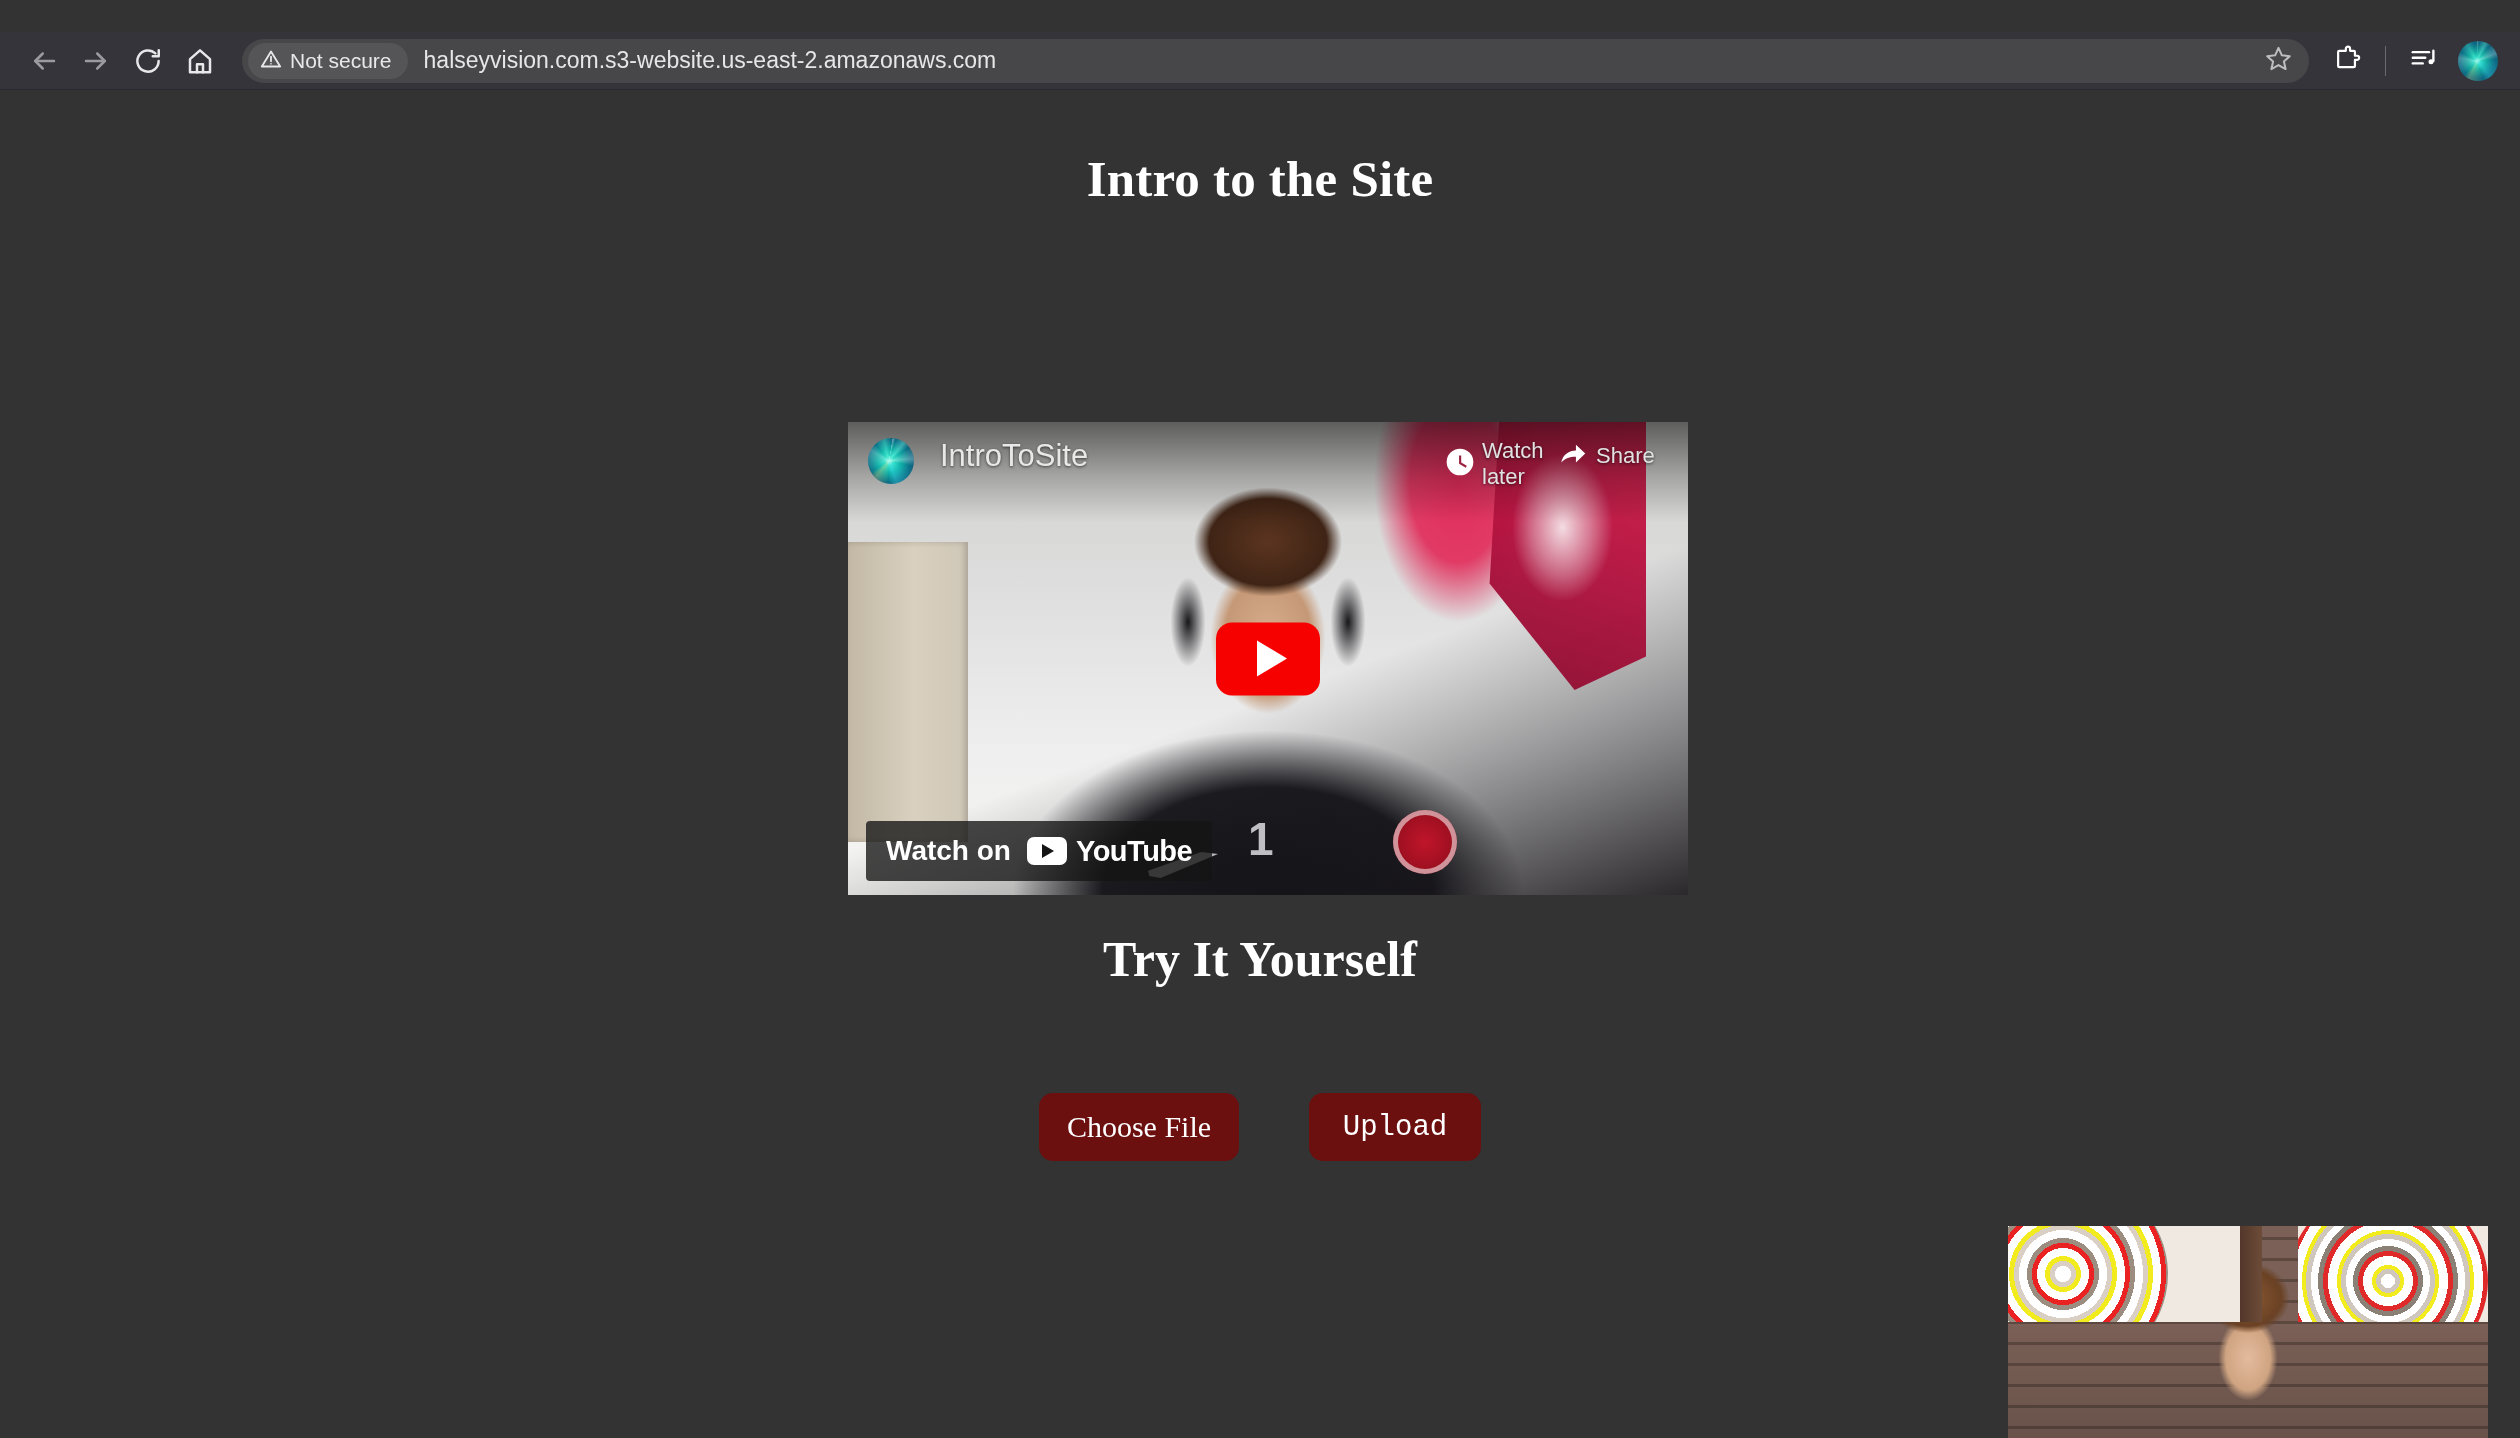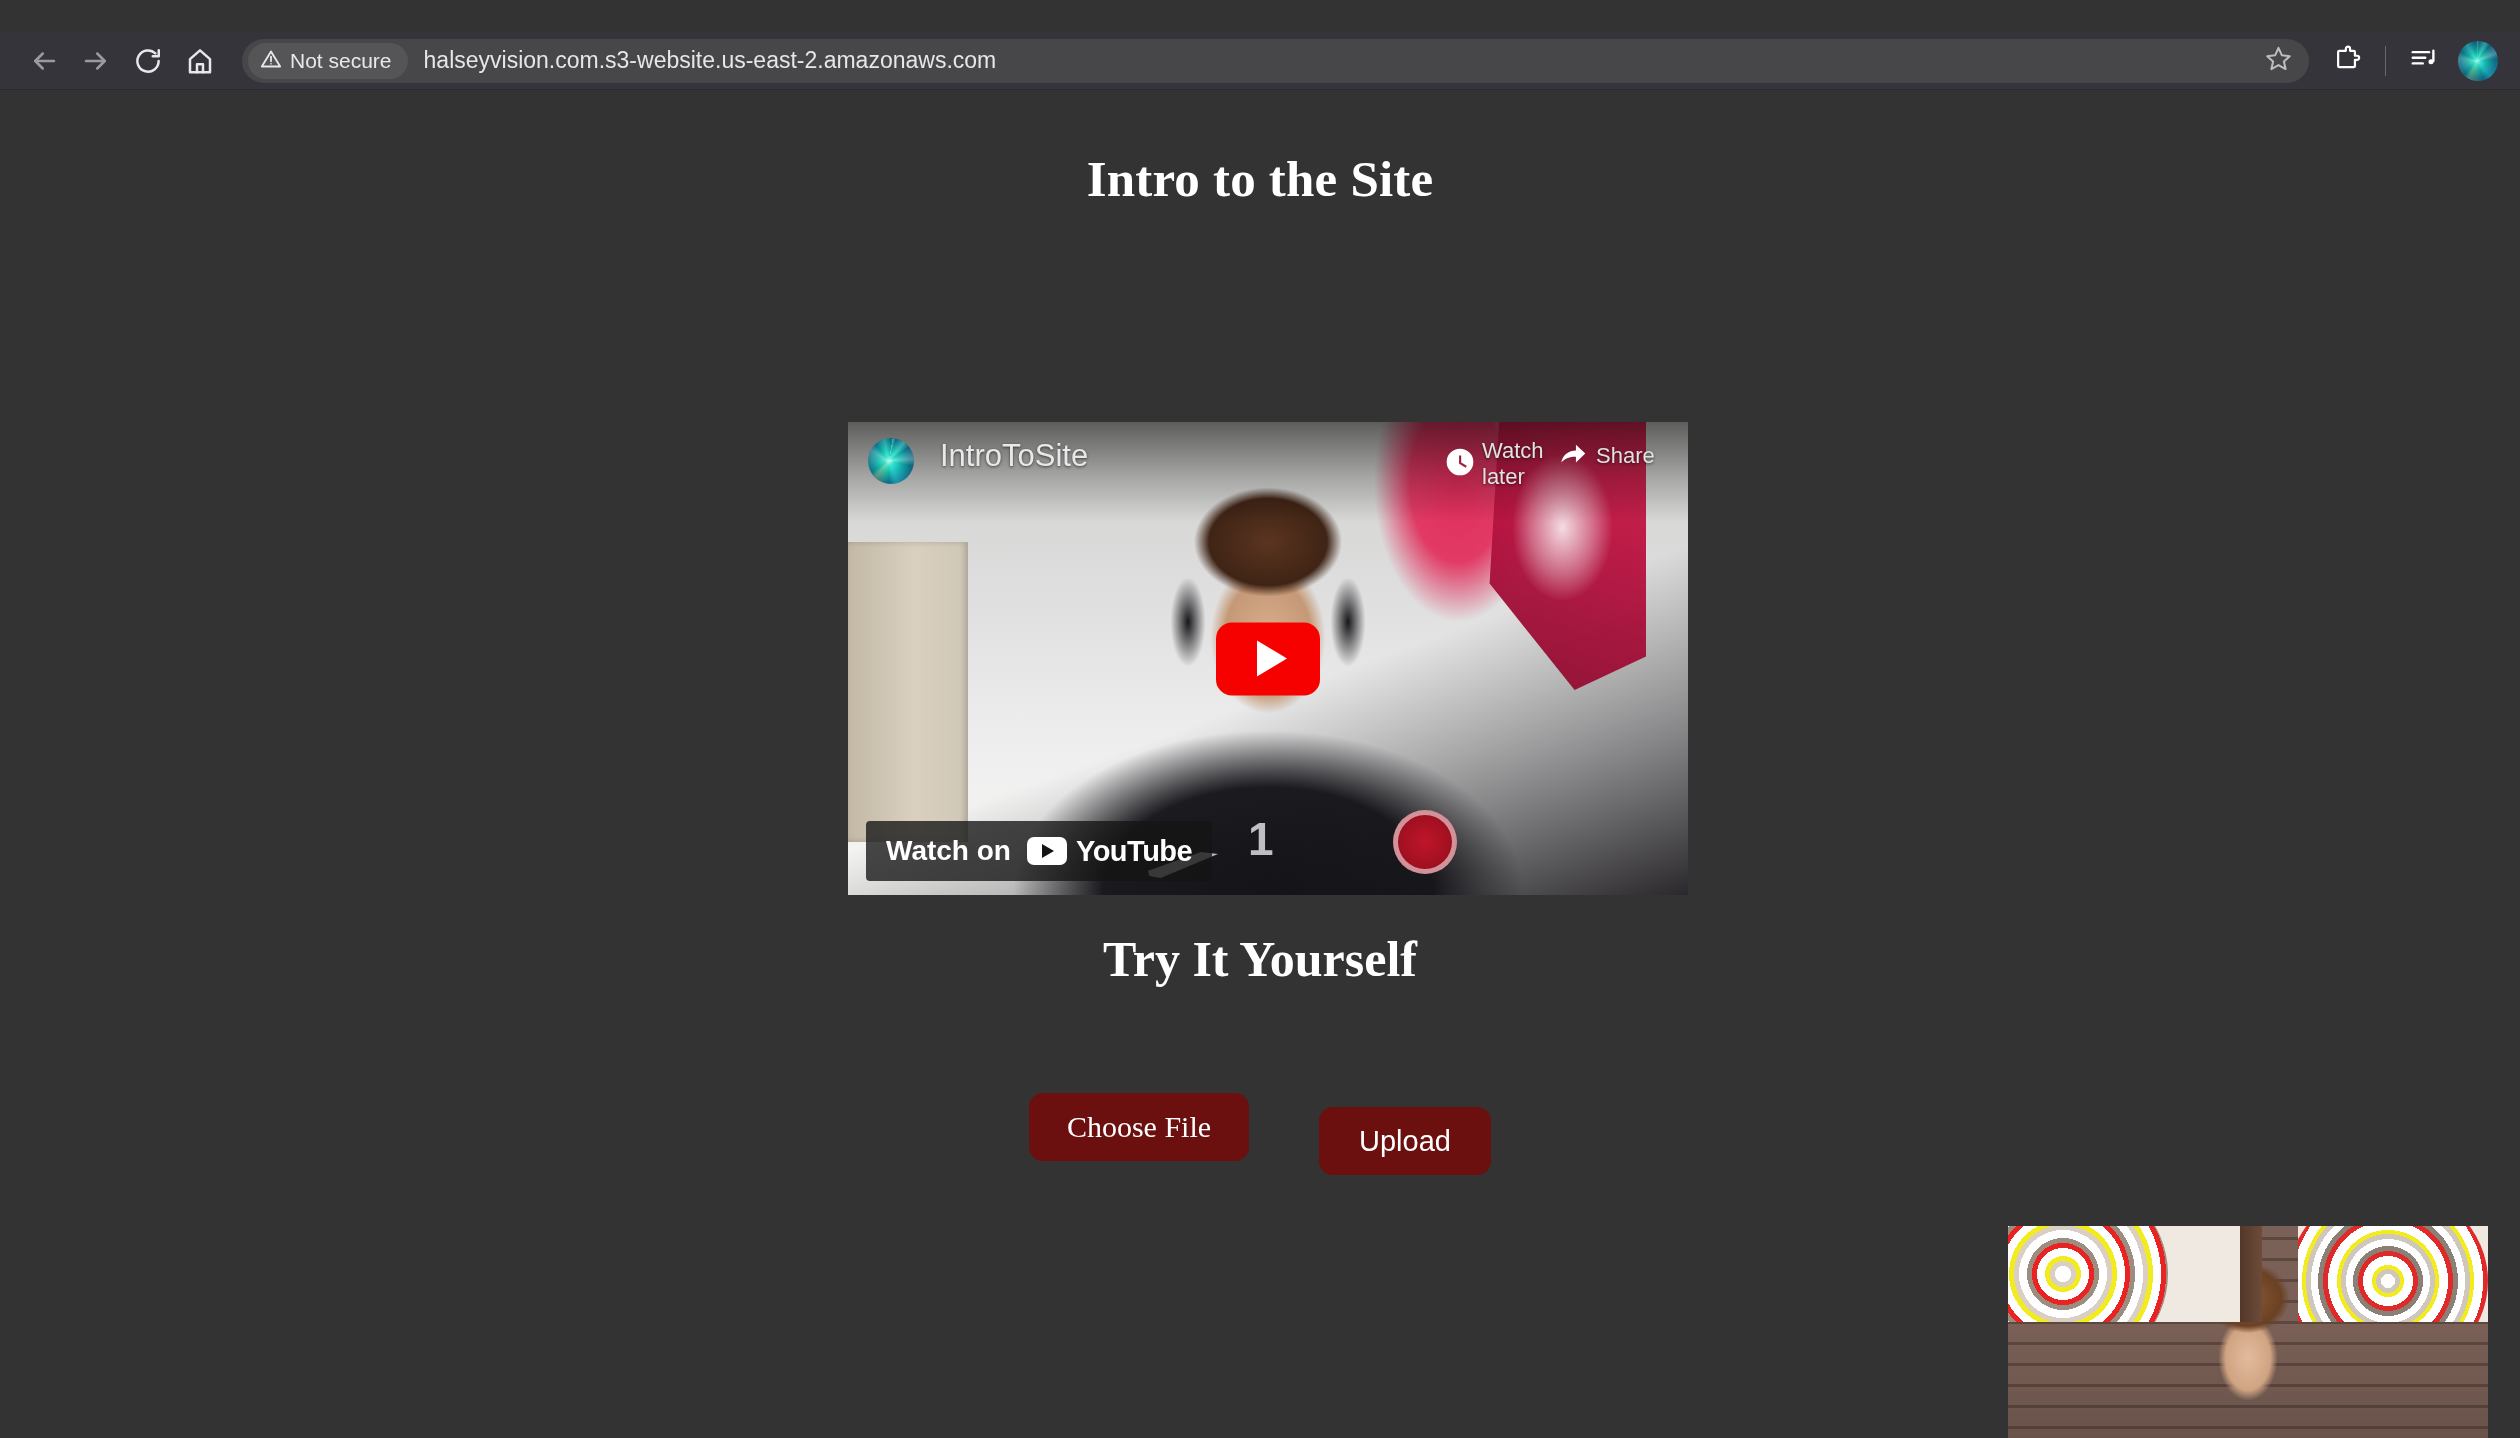--- a/index.html
+++ b/index.html
@@ -320,29 +320,28 @@
   }
   .dark-red-button {
     background: #6b0f0f;
     color: #ffffff;
     border: none;
     border-radius: 14px;
     height: 68px;
     cursor: pointer;
   }
   #choose-file-button {
-    width: 220px;
+    width: 200px;
     font-family: "Liberation Serif", serif;
     font-size: 30px;
   }
   #upload-button {
     width: 172px;
-    font-family: Liberation Sans, sans-serif;
+    font-family: Liberation Mono, monospace;
     font-size: 29px;
-    margin-top: 14px;
   }
 
   
   #uploaded-videos-section {
     position: absolute;
     right: 32px;
     top: 1108px;
     width: 480px;
   }
   #uploaded-videos-title { font-size: 36px; text-align: center; }

